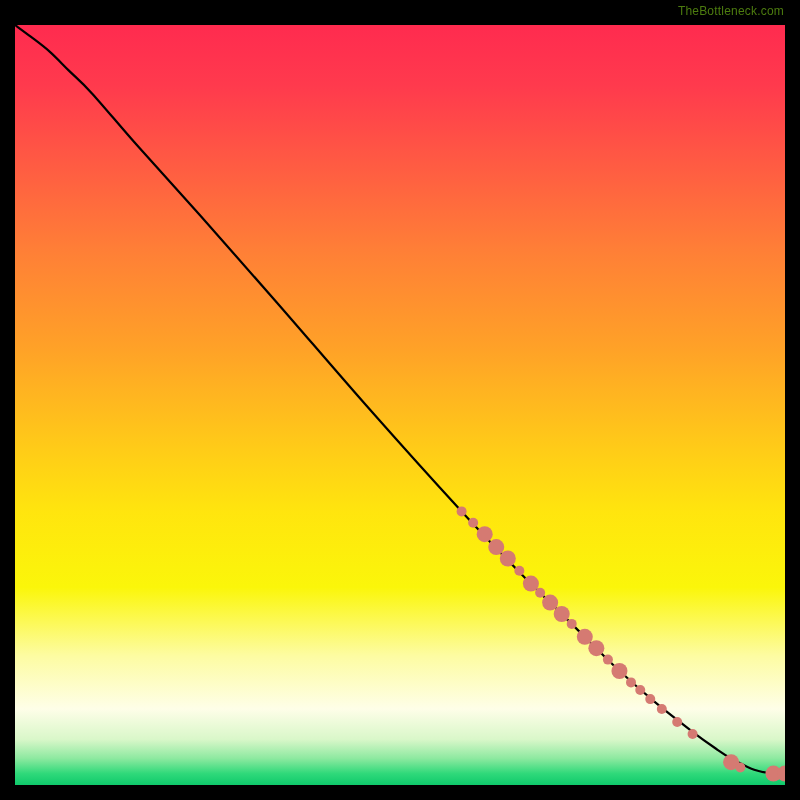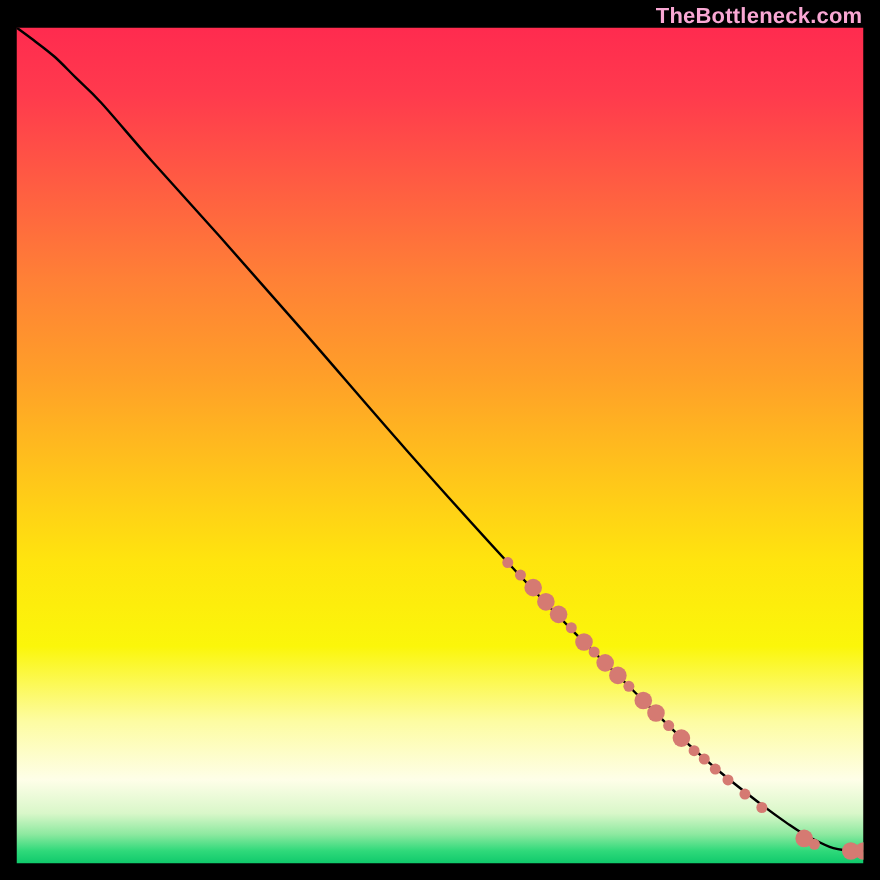--- a/index.html
+++ b/index.html
@@ -21,23 +21,23 @@
     position: absolute;
     left: 15px;
     top: 25px;
     width: 770px;
     height: 760px;
   }
   .attribution {
     position: absolute;
     top: 4px;
     right: 16px;
-    color: #f9a8d4;
-    font-size: 20px;
-    font-weight: 700;
+    color: #4d7c0f;
+    font-size: 12px;
+    font-weight: 400;
     letter-spacing: 0.2px;
   }
 </style>
 </head>
 <body>
 
 <div class="stage">
   <div class="attribution">TheBottleneck.com</div>
   <svg class="plot" viewBox="0 0 770 760" preserveAspectRatio="none">
     <defs>

